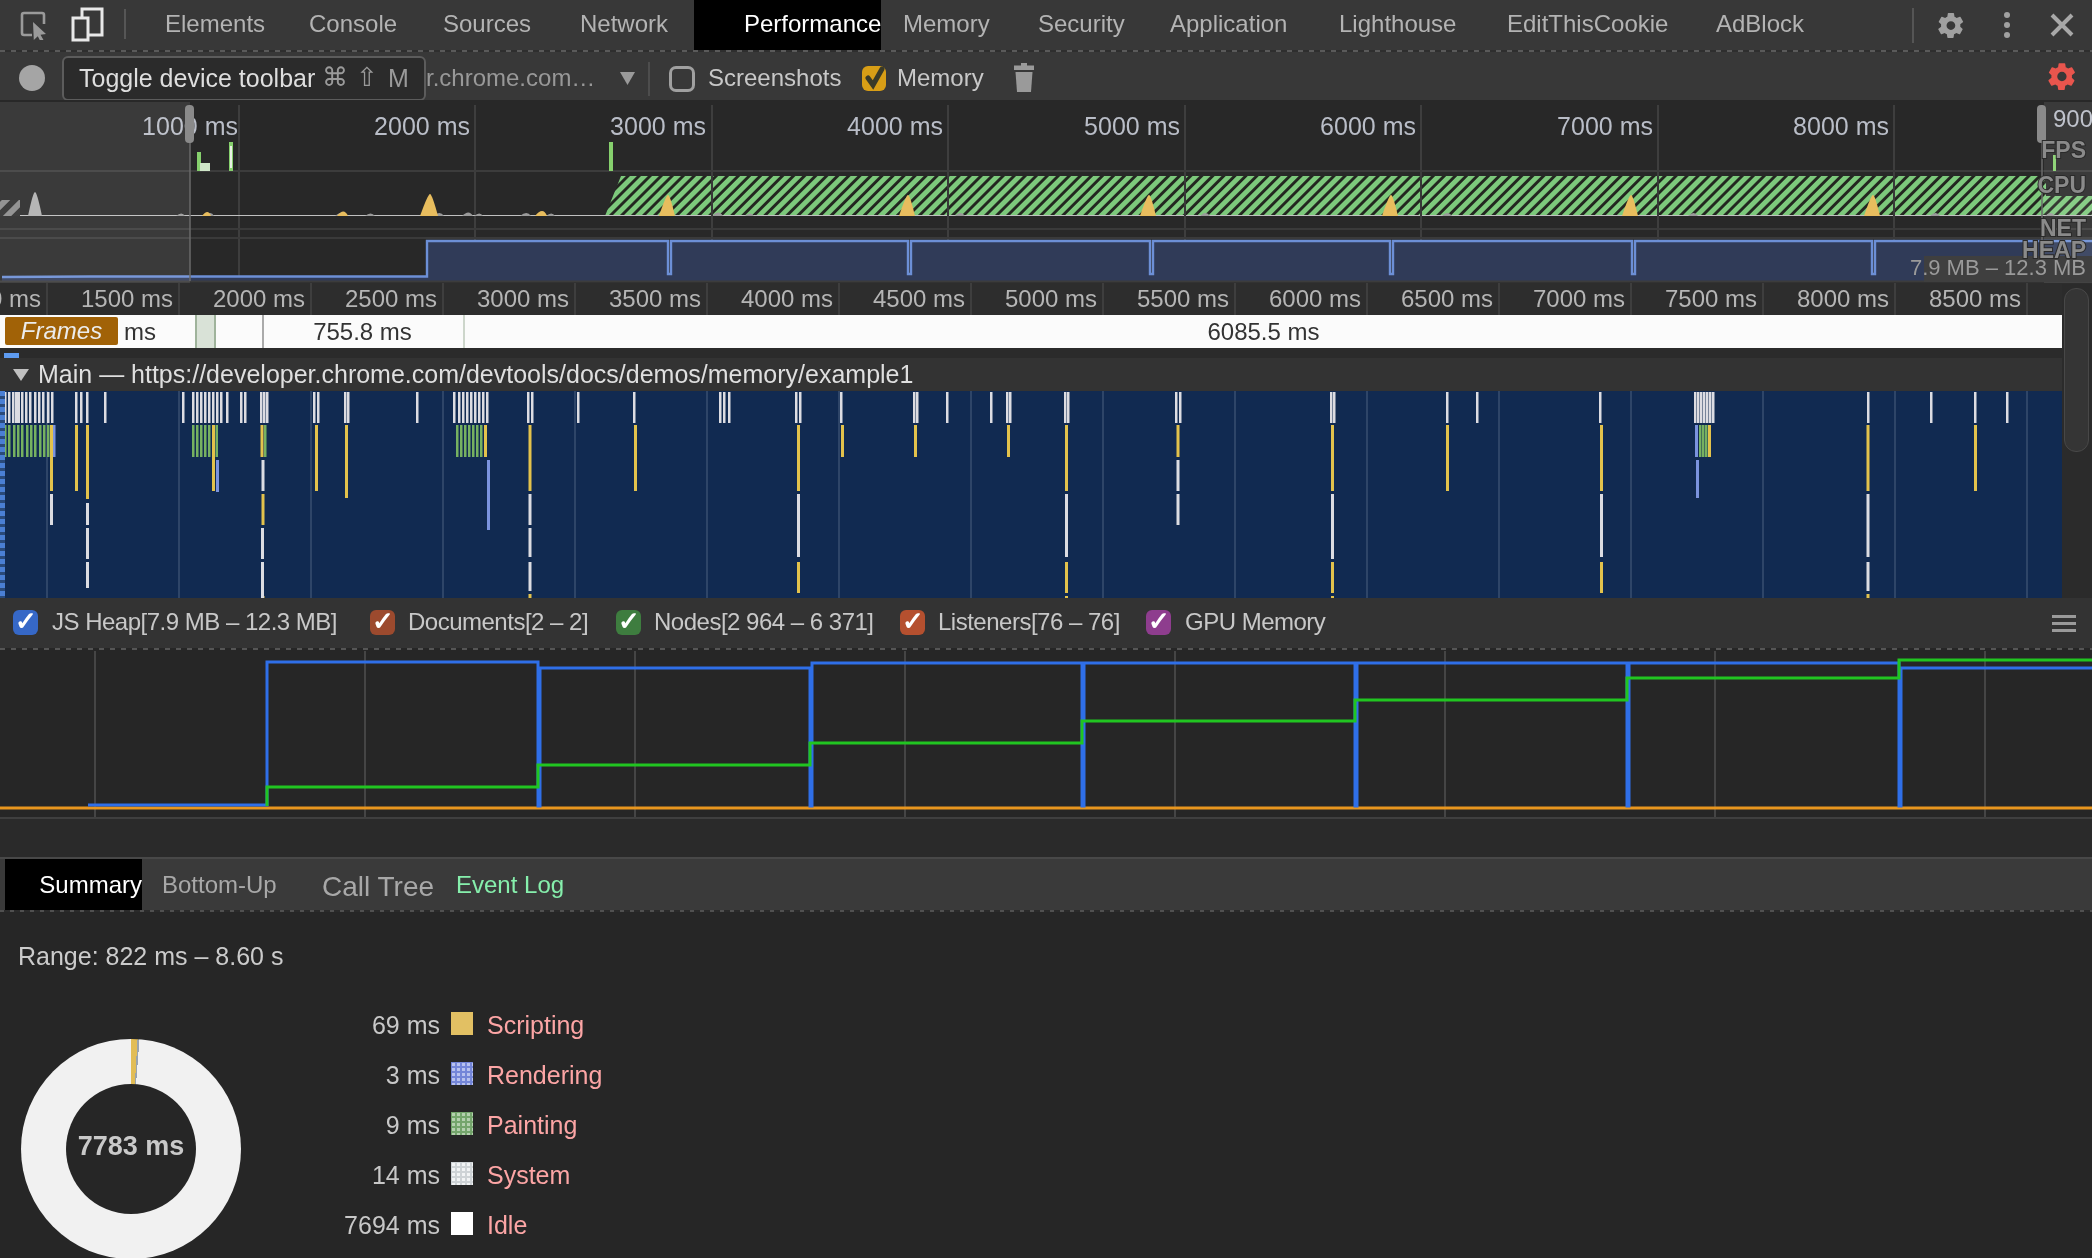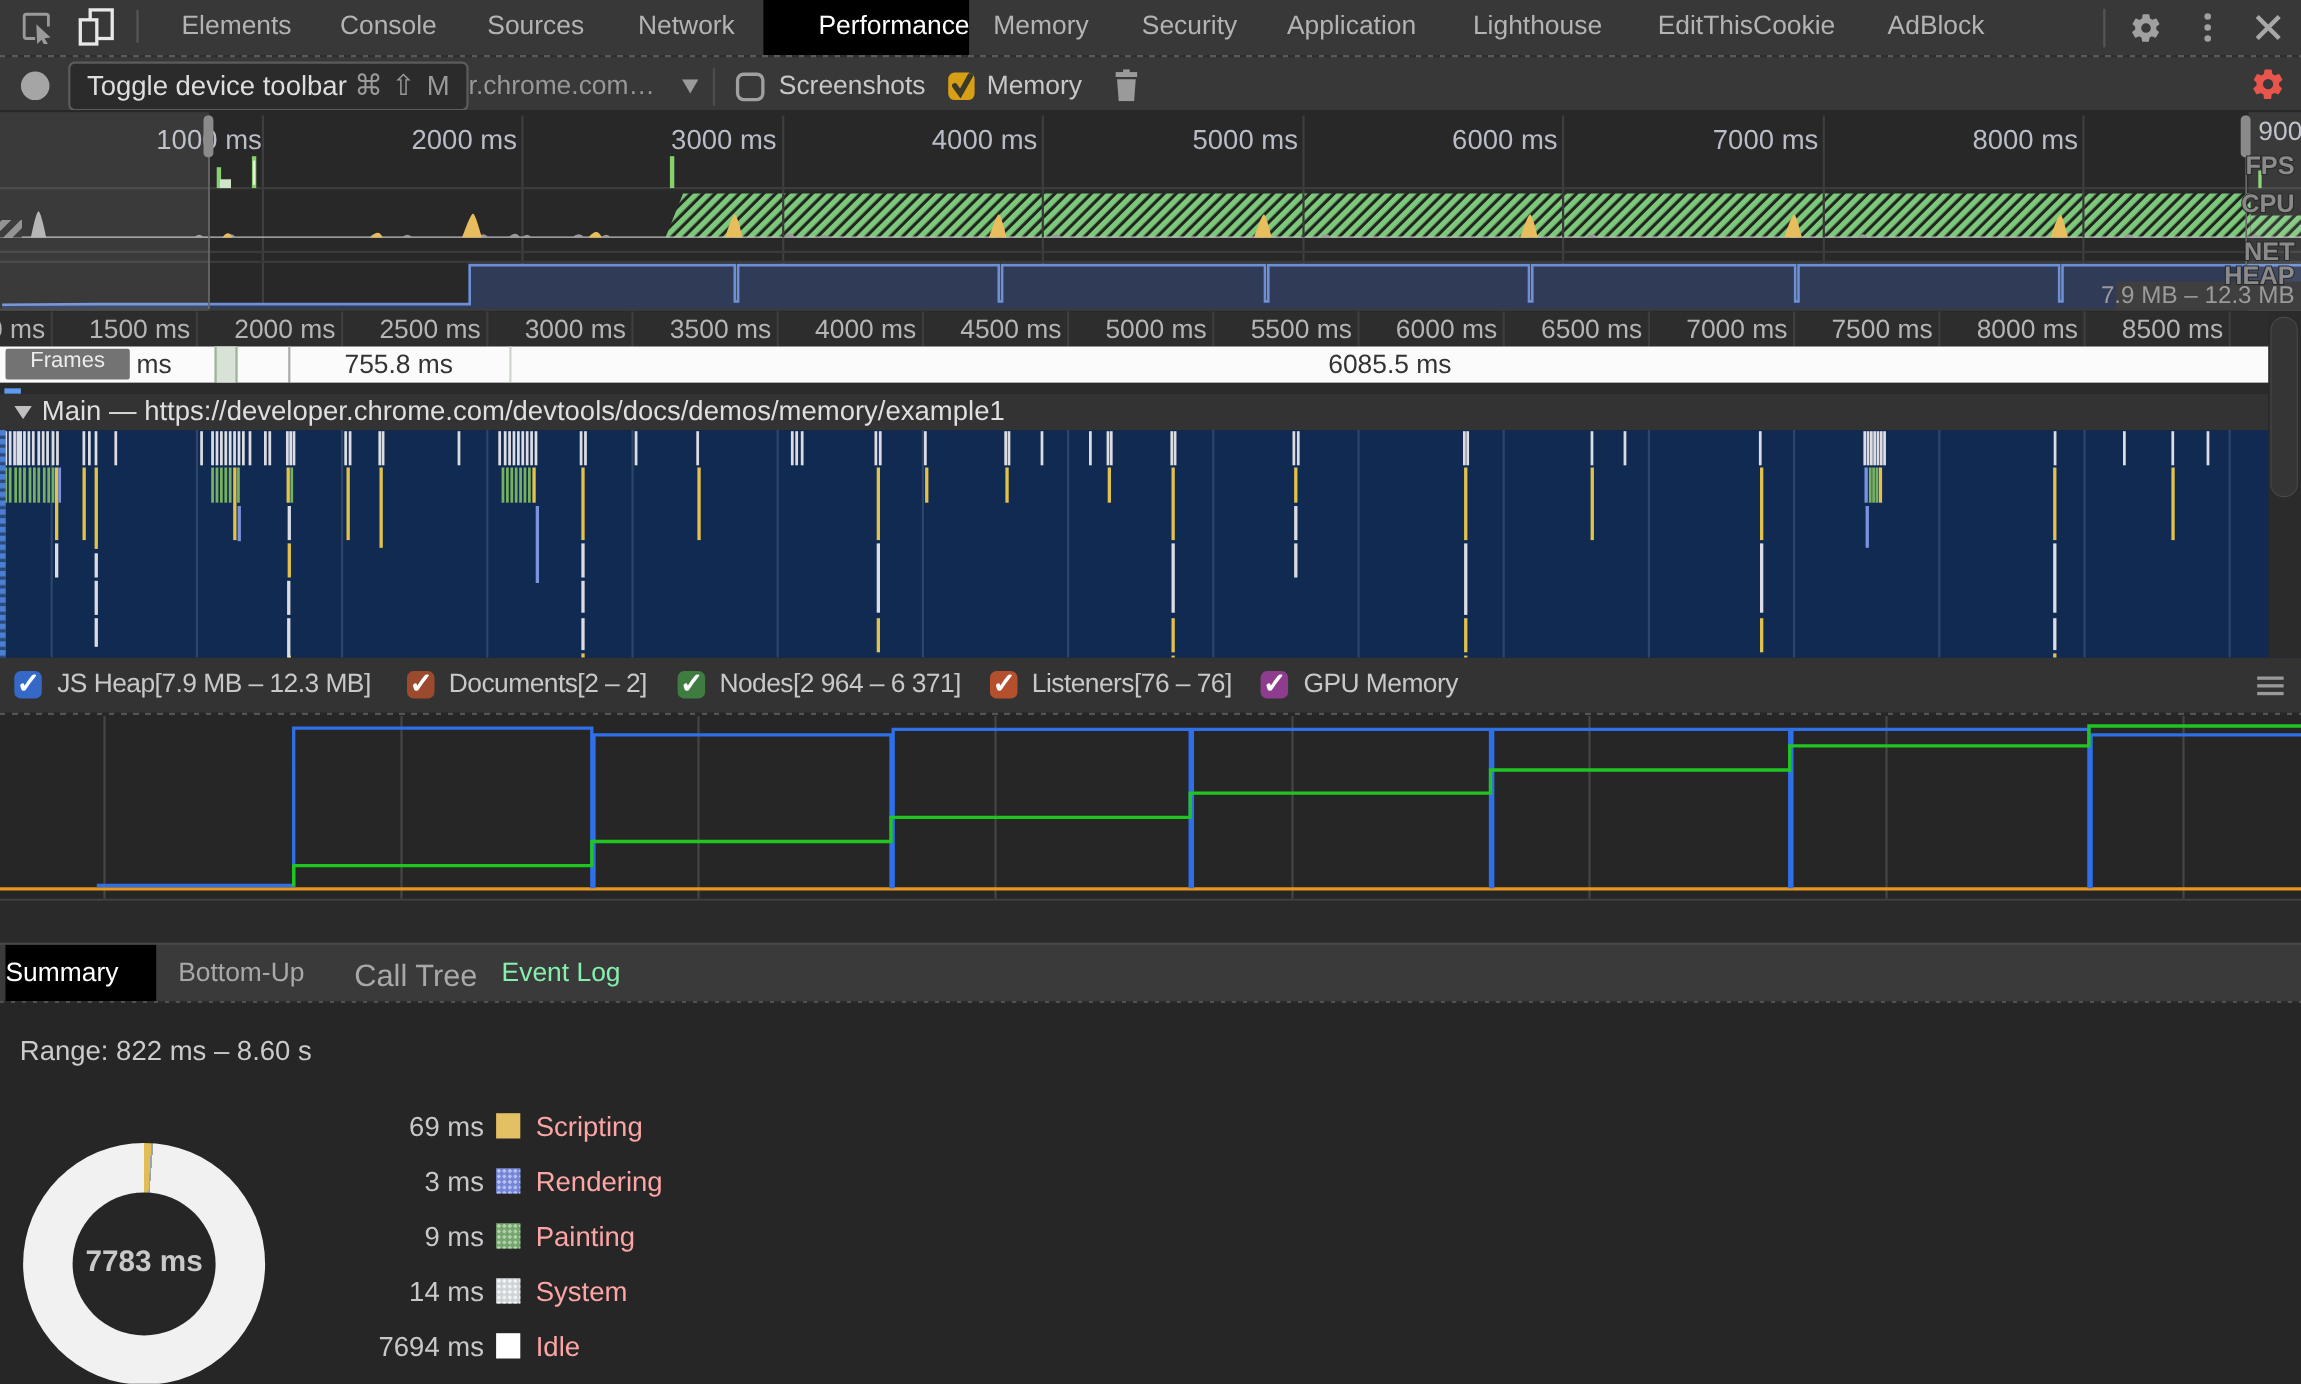--- a/index.html
+++ b/index.html
@@ -239,21 +239,21 @@
     </svg>
   </div>
 
   <div class="abs" id="frames" style="left:0;top:315px;width:2092px;height:33px;background:#fbfbfb;">
     <div class="abs" style="left:195px;top:0;width:21px;height:33px;background:#d9e2d7;border-left:2px solid #9fb39b;border-right:2px solid #9fb39b;"></div>
     <div class="abs" style="left:262px;top:0;width:2px;height:33px;background:#aaa;"></div>
     <div class="abs" style="left:463px;top:0;width:2px;height:33px;background:#cdd6cb;"></div>
     <div class="abs" style="left:124px;top:3px;font-size:24px;color:#333;">ms</div>
     <div class="abs" style="left:262px;top:3px;width:201px;text-align:center;font-size:24px;color:#333;">755.8 ms</div>
     <div class="abs" style="left:465px;top:3px;width:1597px;text-align:center;font-size:24px;color:#333;">6085.5 ms</div>
-    <div class="abs" style="left:5px;top:2px;width:113px;height:28px;background:#737373;border-radius:2px;text-align:center;font-size:20px;color:#ececec;">Frames</div>
+    <div class="abs" style="left:5px;top:2px;width:113px;height:28px;background:#a16207;border-radius:2px;text-align:center;font-size:24px;color:#ececec;font-style:italic;">Frames</div>
   </div>
 
   <div class="abs" id="gap" style="left:0;top:348px;width:2092px;height:10px;background:#2b2b2b;"></div>
   <div class="abs" style="left:4px;top:353px;width:15px;height:5px;background:#5e9bf0;"></div>
   <div class="abs" id="mainheader" style="left:0;top:358px;width:2092px;height:33px;background:#333;">
     <svg class="abs" style="left:13px;top:11px;" width="16" height="12" viewBox="0 0 16 12">
         <path d="M0 0 L16 0 L8 12 Z" fill="#c0c0c0"></path>
       </svg>
     <div class="abs" style="left:38px;top:2px;font-size:25px;color:#dfdfdf;">Main — https://developer.chrome.com/devtools/docs/demos/memory/example1</div>
   </div>
@@ -514,21 +514,21 @@
 
       <path d="M267 158 L267 139 L538 139 L538 117 L810 117 L810 95 L1082 95 L1082 73 L1355 73 L1355 52 L1627 52 L1627 30 L1899 30 L1899 12 L2092 12" fill="none" stroke="#21c521" stroke-width="3"></path>
     </svg>
     <div class="abs" style="left:0;top:169px;width:2092px;height:2px;background:#3f3f3f;"></div>
   </div>
 
   <div class="abs" id="strip" style="left:0;top:819px;width:2092px;height:38px;background:#2a2a2a;"></div>
 
   <div class="abs" id="btabs" style="left:0;top:857px;width:2092px;height:55px;background:#3a3a3a;border-top:2px solid #484848;">
     <div class="abs" style="left:5px;top:0;width:137px;height:53px;background:#000;"></div>
-    <div class="abs" style="left:5px;top:12px;width:137px;text-align:left;font-size:24px;color:#fff;">Summary</div>
+    <div class="abs" style="left:5px;top:12px;width:137px;text-align:right;font-size:24px;color:#fff;">Summary</div>
     <div class="abs" style="left:162px;top:12px;font-size:24px;color:#a8a8a8;">Bottom-Up</div>
     <div class="abs" style="left:322px;top:12px;font-size:28px;color:#a8a8a8;">Call Tree</div>
     <div class="abs" style="left:456px;top:12px;font-size:24px;color:#86efac;">Event Log</div>
     <div class="abs" style="left:0;top:51px;width:2092px;height:2px;background:repeating-linear-gradient(90deg,#505050 0 4px,#2a2a2a 4px 10px);"></div>
   </div>
 
   <div class="abs" id="summary" style="left:0;top:912px;width:2092px;height:346px;background:#262626;">
     <div class="abs" style="left:18px;top:30px;font-size:25px;color:#cbcbcb;">Range: 822 ms – 8.60 s</div>
 
     <div class="abs" style="left:21px;top:127px;width:220px;height:220px;border-radius:50%;background:conic-gradient(#e2bd56 0deg 3.4deg,#9aa4ae 3.4deg 4.4deg,#f1f1f1 4.4deg 360deg);"></div>

